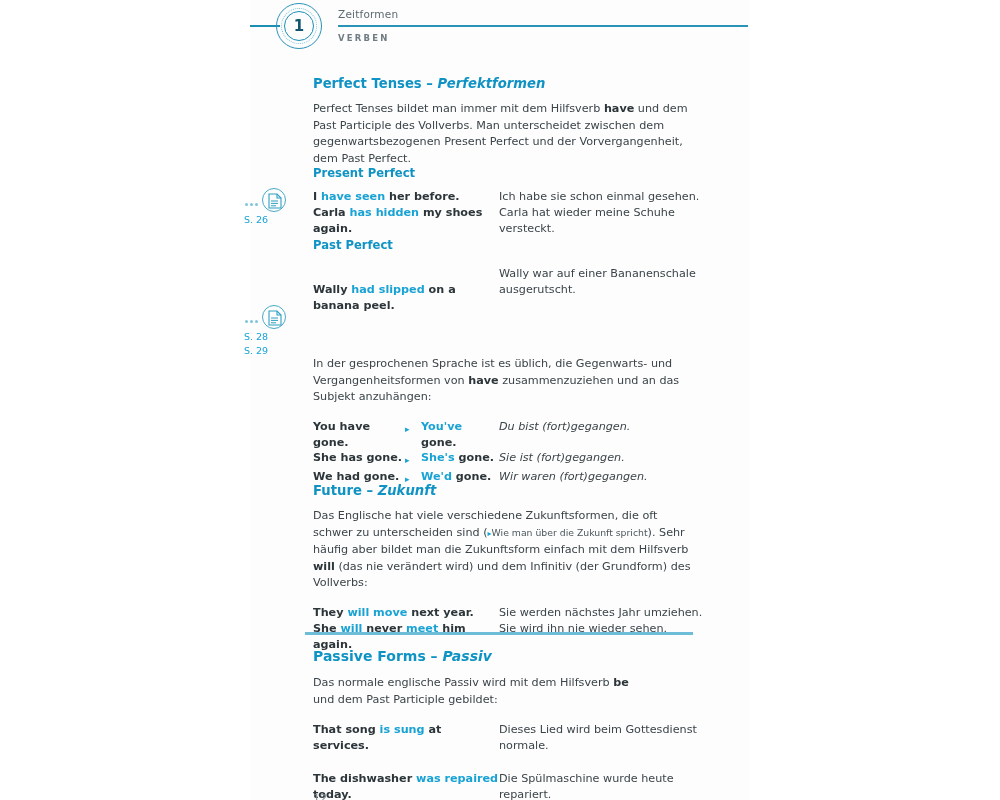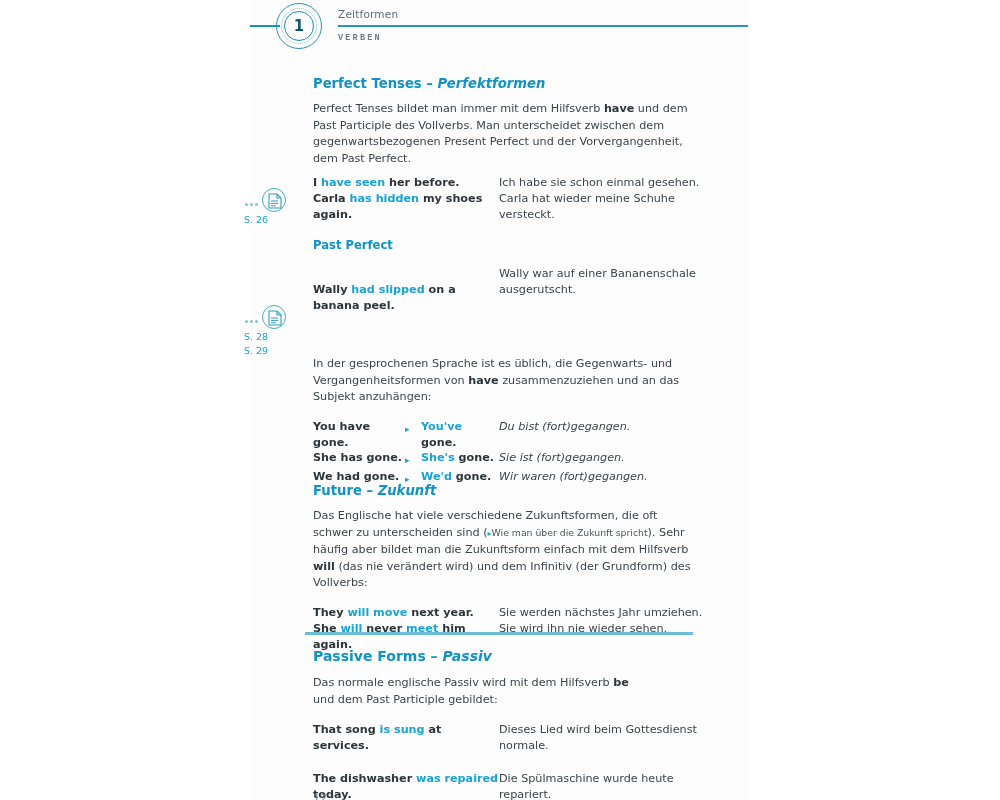--- a/index.html
+++ b/index.html
@@ -55,21 +55,21 @@
   .hdr-title {
     position: absolute; left: 338px; top: 8px;
     font-size: 10.5px; color: #5c6a70; letter-spacing: .2px;
   }
   .rule-main {
     position: absolute; left: 338px; top: 25px;
     width: 410px; height: 2px; background: #2a93b8;
   }
   .hdr-sub {
     position: absolute; left: 338px; top: 33px;
-    font-size: 8.5px; color: #6e7c83; letter-spacing: 2.2px; font-weight: bold; font-family: Liberation Mono, monospace;
+    font-size: 8.5px; color: #6e7c83; letter-spacing: 2.2px; font-weight: bold;
   }
 
   
   .col {
     position: absolute;
     left: 313px; top: 0; width: 390px;
   }
   .body-text {
     font-size: 11.2px; line-height: 16.6px; color: #3b4449;
   }
@@ -176,20 +176,21 @@
   </div>
 
   <div class="col" style="top:76px;">
     <h2 class="sec"><span>Perfect Tenses – </span><i>Perfektformen</i></h2>
     <p class="body-text" style="margin:10px 0 0 0; width:385px;">
       <span>Perfect Tenses bildet man immer mit dem Hilfsverb </span><b>have</b><span> und dem Past Participle des Vollverbs. Man unterscheidet zwischen dem gegenwartsbezogenen Present Perfect und der Vorvergangenheit, dem Past Perfect.</span>
     </p>
   </div>
 
   <div class="col" style="top:166px;">
+    <h3 class="sub">Present Perfect</h3>
     <table class="ex" style="margin-top:9px;">
       <tbody>
           <tr>
         <td class="en"><span>I </span><span class="hl">have seen</span><span> her before.</span></td>
         <td class="de">Ich habe sie schon einmal gesehen.</td>
       </tr>
       <tr>
         <td class="en"><span>Carla </span><span class="hl">has hidden</span><span> my shoes again.</span></td>
         <td class="de">Carla hat wieder meine Schuhe versteckt.</td>
       </tr>

